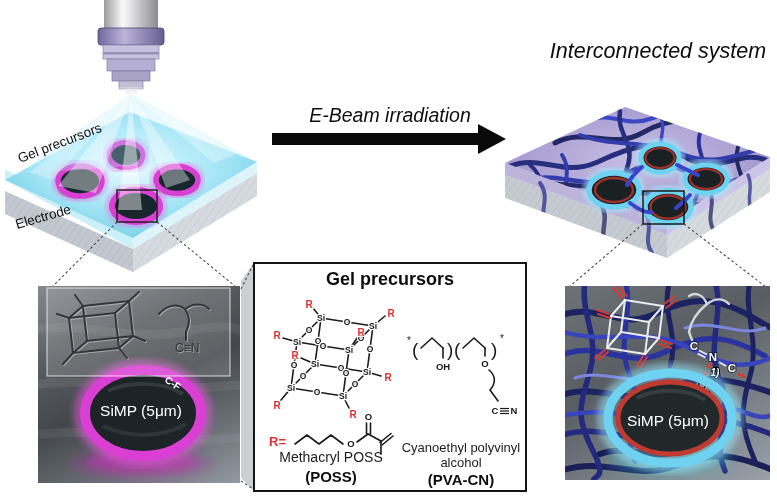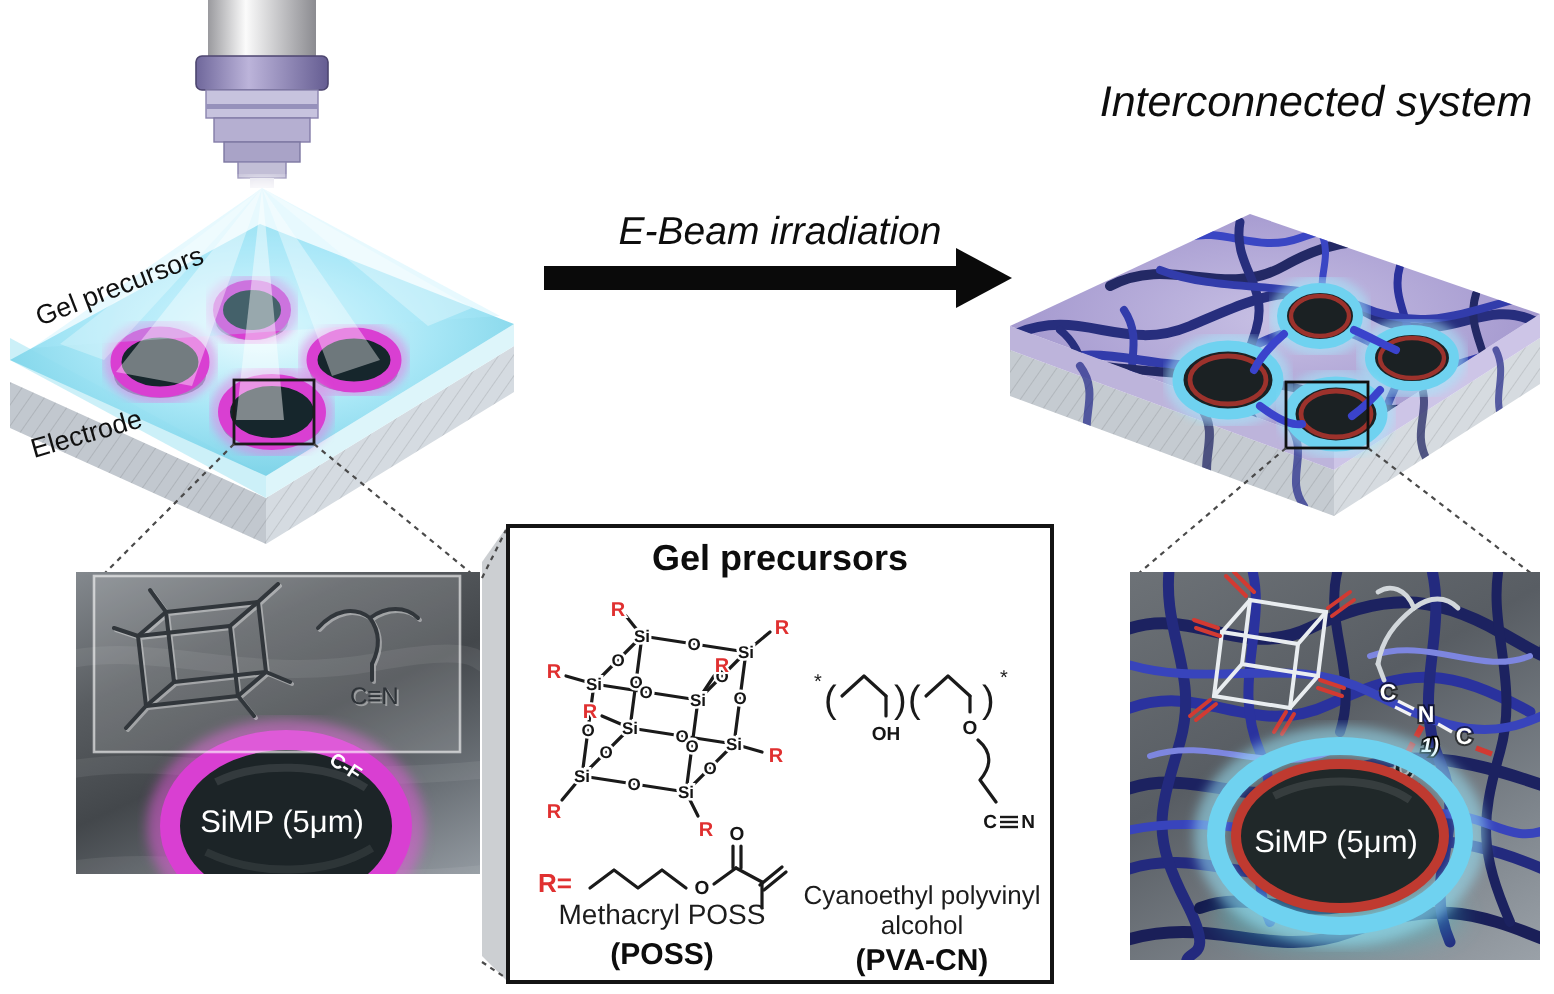--- a/index.html
+++ b/index.html
@@ -1,21 +1,21 @@
 <!DOCTYPE html>
 <html style="--magenta: #d93fd2; --cyan_ring: #6fd2f0; --navy_fiber: #272e7d; --purple_slab: #9a8fc9; --beam_cyan: #aeeafb; --red_bond: #d23a32; --red_r: #e03030; --ink: #111111;"><head>
 <meta charset="utf-8">
 <style>
   html,body{margin:0;padding:0;background:#fff;}
   body{font-family:"Liberation Sans",sans-serif;color:#111;}
   #figure{position:relative;width:777px;height:497px;background:#fff;overflow:hidden;}
   svg{font-family:inherit;}
   .abs{position:absolute;}
   
-  #left-panel{left:38px;top:286px;width:202px;height:151px;overflow:hidden;z-index:3;
+  #left-panel{left:38px;top:286px;width:202px;height:197px;overflow:hidden;z-index:3;
     background:linear-gradient(155deg,#84898e 0%,#595d61 28%,#43474b 52%,#6b7177 78%,#939aa1 100%);}
   #right-panel{left:565px;top:286px;width:205px;height:194px;overflow:hidden;z-index:3;
     background:linear-gradient(150deg,#6d7277 0%,#585d63 40%,#7e858c 75%,#9aa1a8 100%);}
   #precursor-box{left:253px;top:262px;width:274px;height:230px;background:#fff;border:2px solid #141414;box-sizing:border-box;z-index:3;}
   #box-title{position:absolute;top:5px;left:0;width:100%;text-align:center;font-weight:bold;font-size:18px;color:#0d0d0d;}
   
   .scene-title{font-style:italic;fill:#0d0d0d;}
   
   .atom{font-weight:bold;font-size:8.5px;fill:#151515;paint-order:stroke;stroke:#fff;stroke-width:2.6px;}
   .r-label{font-weight:bold;font-size:10px;fill:var(--red_r,#e03030);paint-order:stroke;stroke:#fff;stroke-width:2px;}

